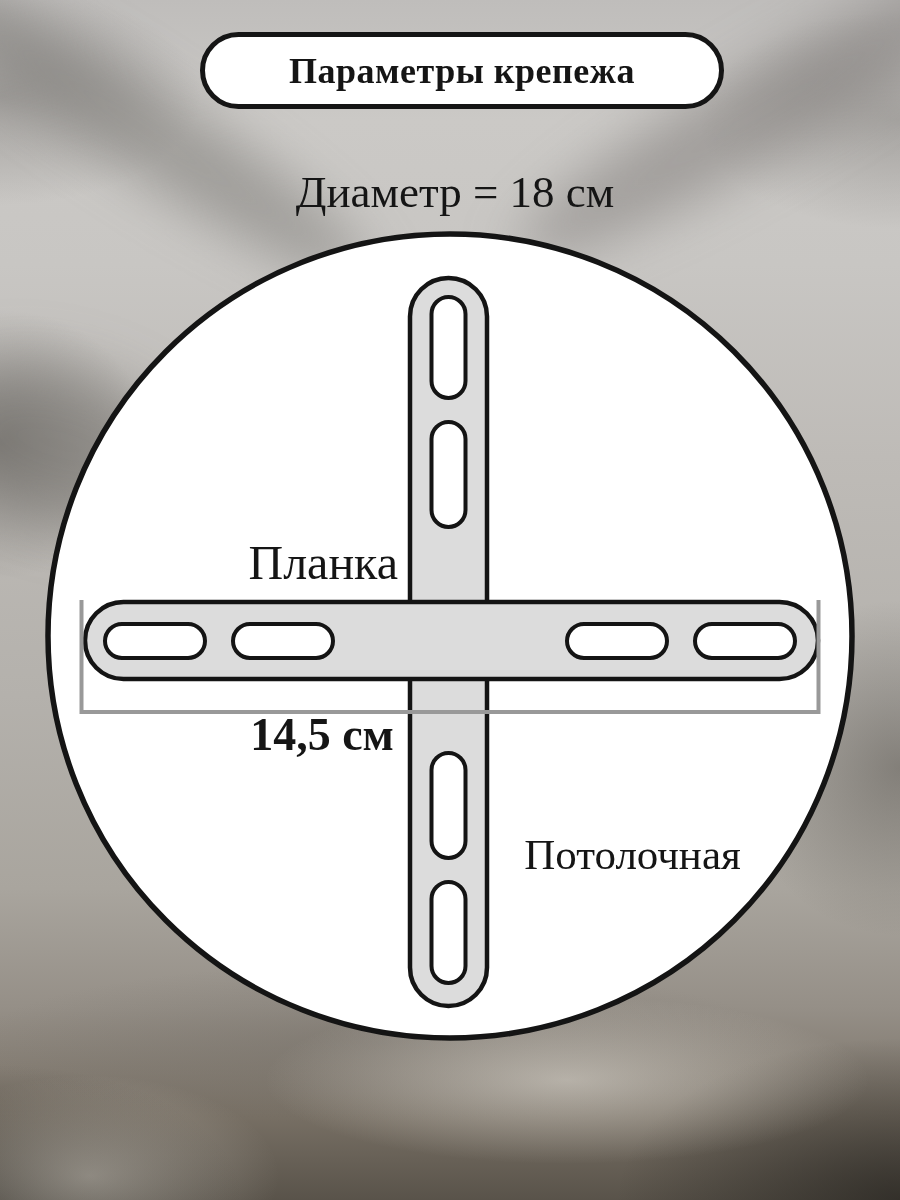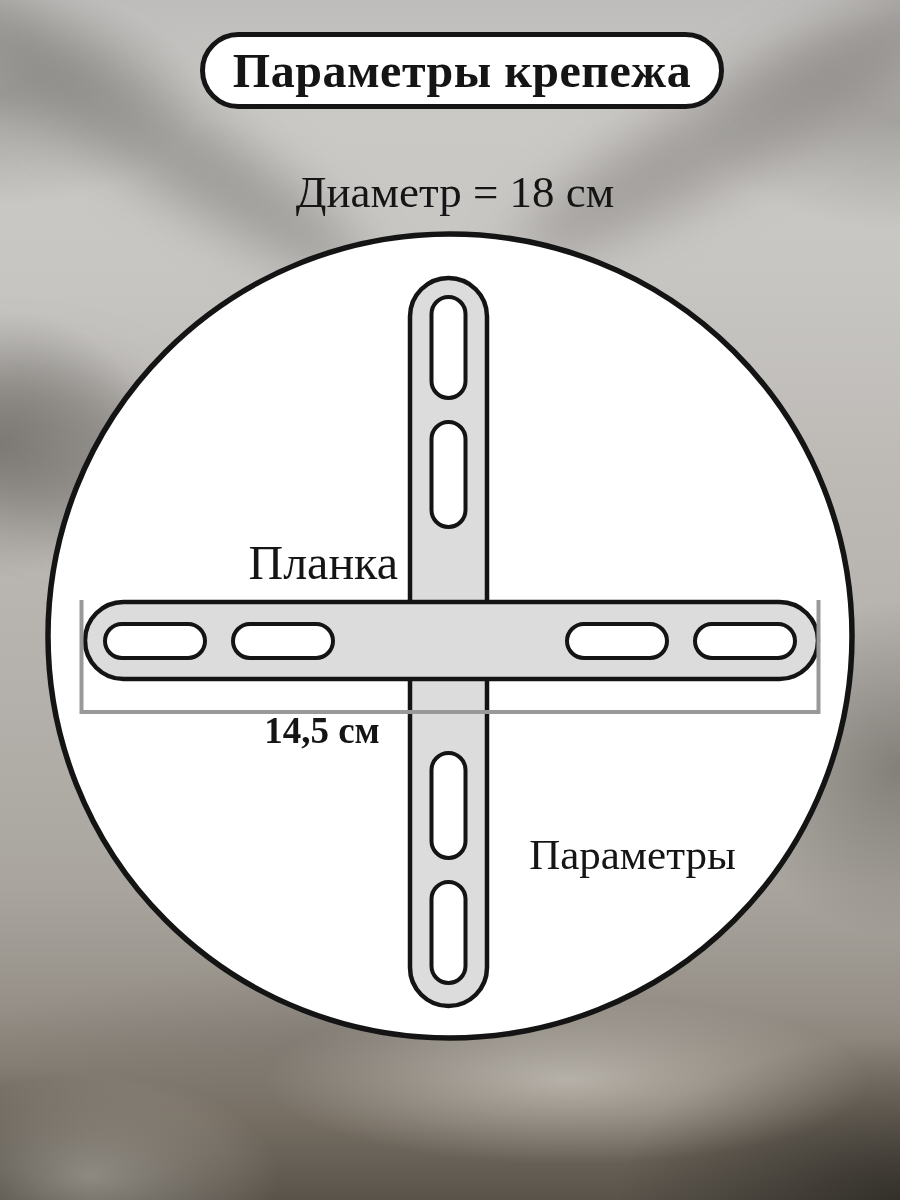--- a/index.html
+++ b/index.html
@@ -32,32 +32,32 @@
   .beam-r{right:-150px;top:65px;width:570px;height:90px;background:rgba(110,107,104,.45);
           transform:rotate(-30deg);filter:blur(26px);}
   .beam-l2{left:-70px;top:370px;width:260px;height:150px;background:rgba(98,94,90,.4);
           transform:rotate(15deg);filter:blur(30px);}
 
   .pill{
     position:absolute;left:200px;top:32px;width:524px;height:77px;
     box-sizing:border-box;background:#ffffff;border:5px solid #151515;
     border-radius:40px;display:flex;align-items:center;justify-content:center;
   }
-  .pill-text{font-size:48px;font-weight:700;letter-spacing:.5px;white-space:nowrap;}
+  .pill-text{font-size:36px;font-weight:700;letter-spacing:.5px;white-space:nowrap;}
 
   .diameter{
     position:absolute;left:130px;top:170px;width:650px;
     text-align:center;font-size:45px;font-weight:400;line-height:1;white-space:nowrap;
   }
 
   .diagram-svg{position:absolute;left:0;top:0;}
 
   .label{position:absolute;line-height:1;white-space:nowrap;}
   .plank-label{top:539px;right:502px;font-size:48px;font-weight:400;text-align:right;}
-  .length-label{top:712px;left:242px;width:160px;font-size:37px;font-weight:700;text-align:center;}
+  .length-label{top:712px;left:242px;width:160px;font-size:46px;font-weight:700;text-align:center;}
   .bowl-label{top:835px;left:505px;width:255px;font-size:43px;font-weight:400;
               line-height:40px;text-align:center;white-space:normal;}
 </style>
 </head>
 <body>
 
 <div class="stage">
 
   <div class="bg"></div>
   <div class="beam beam-l"></div>
@@ -87,16 +87,16 @@
     <rect x="695" y="624" width="100" height="34" rx="17" fill="#ffffff" stroke="#141414" stroke-width="4"></rect>
 
     <path d="M 81.5 600 V 714 M 818.5 600 V 714 M 81.5 712 H 818.5" fill="none" stroke-width="4" stroke="#999999"></path>
   </svg>
 
   <div class="label plank-label">Планка</div>
 
   <div class="label length-label">14,5 см</div>
 
   <div class="label bowl-label">
-    <span style="display:block">Параметры</span>
+    <span style="display:block">Потолочная</span>
   </div>
 
 </div>
 
 </body></html>

